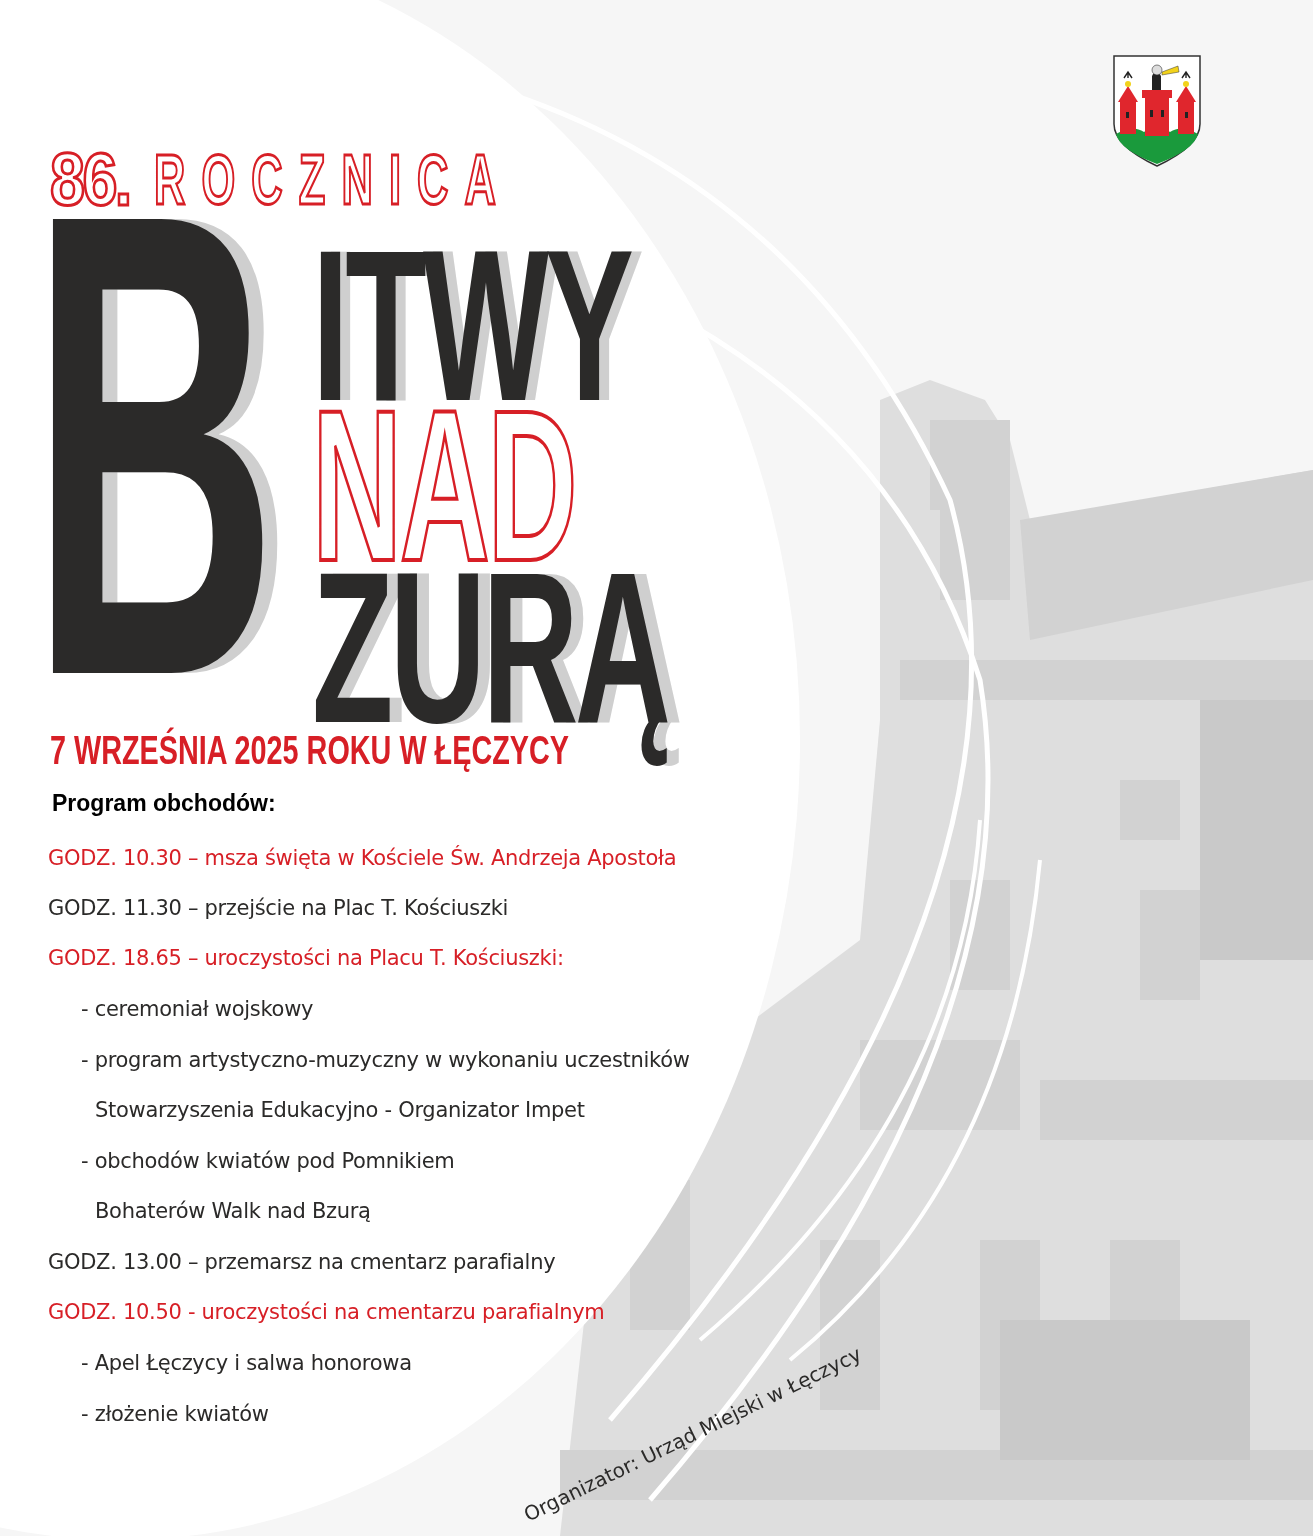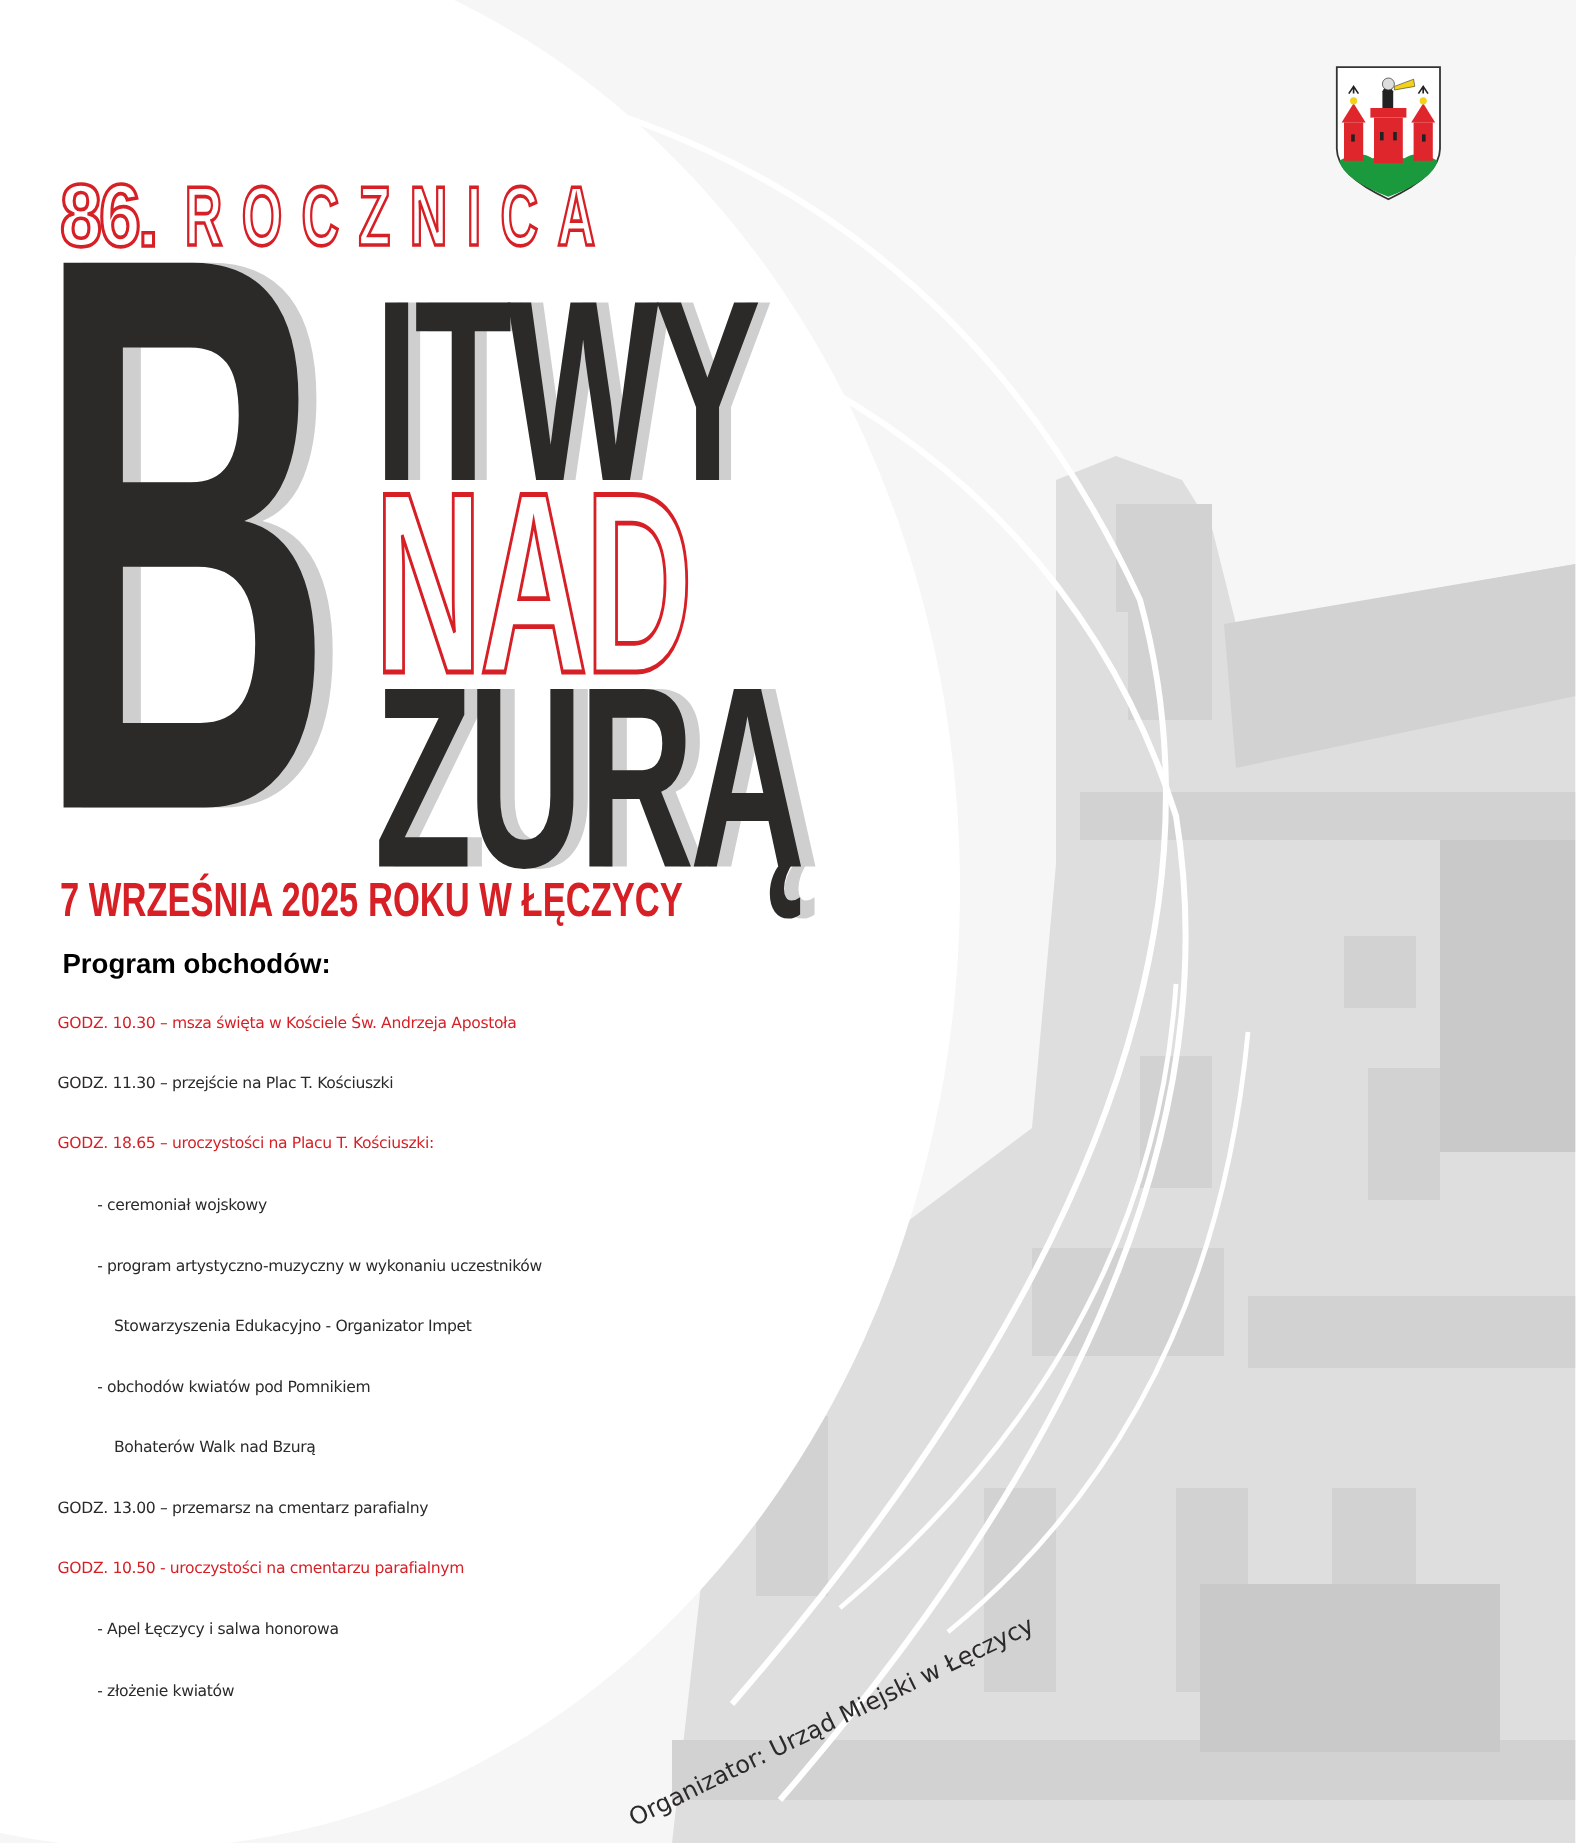--- a/index.html
+++ b/index.html
@@ -27,21 +27,21 @@
   .w-zura { left:312px; top:540px; font-size:215px; transform:scaleX(0.62); letter-spacing:-6px; }
   .dark { color:#2b2a29; }
   .shadow-g { color:#cfcfcf; }
   .nad-text { color:#ffffff; -webkit-text-stroke:4px #d71f26; }
 
   .date-line { position:absolute; left:50px; top:728px; font-size:40px; font-weight:700; color:#d71f26; transform:scaleX(0.72); transform-origin:left top; white-space:nowrap; letter-spacing:0px; }
 
   .program-title { position:absolute; left:52px; top:790px; font-size:23px; font-weight:700; color:#000000; }
 
   .schedule { position:absolute; left:48px; top:840px; width:700px; }
-  .row { position:absolute; left:0; font-size:13px; white-space:nowrap; color:#2b2a29; font-family:"DejaVu Sans", sans-serif; letter-spacing:-0.3px; }
+  .row { position:absolute; left:0; font-size:21px; white-space:nowrap; color:#2b2a29; font-family:"DejaVu Sans", sans-serif; letter-spacing:-0.3px; }
   .row.red { color:#d71f26; }
   .row.sub { left:33px; }
   .row.cont { left:47px; }
 
   .organizer { position:absolute; left:520px; top:1505px; font-size:20px; color:#2b2a29; transform:rotate(-26deg); transform-origin:left top; white-space:nowrap; font-family:"DejaVu Sans", sans-serif; }
 </style>
 </head>
 <body>
 
 <div class="poster">

